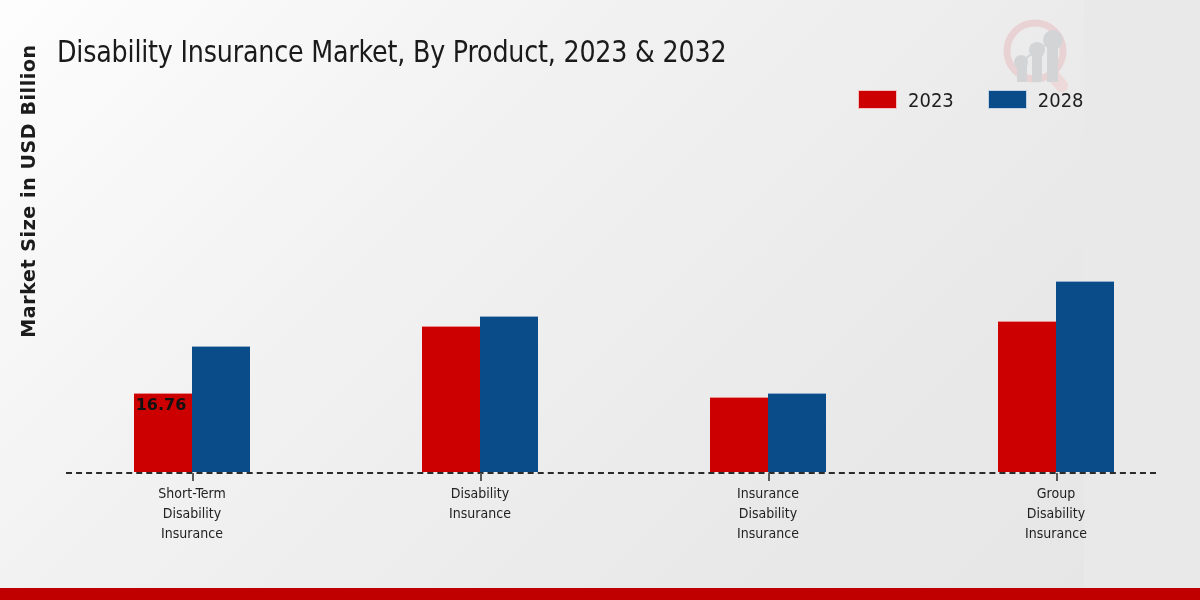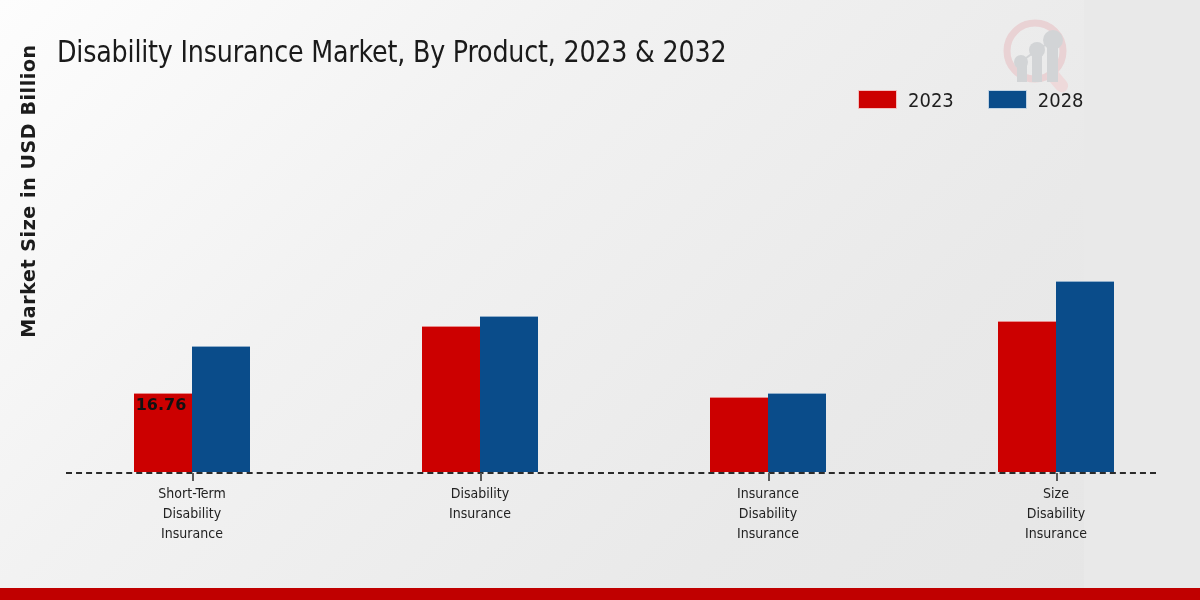--- a/index.html
+++ b/index.html
@@ -155,21 +155,21 @@
         <div class="cat-label" style="left: 380px;">
           <div>Disability</div>
           <div>Insurance</div>
         </div>
         <div class="cat-label" style="left: 668px;">
           <div>Insurance</div>
           <div>Disability</div>
           <div>Insurance</div>
         </div>
         <div class="cat-label" style="left: 956px;">
-          <div>Size</div>
+          <div>Group</div>
           <div>Disability</div>
           <div>Insurance</div>
         </div>
       </div>
   </div>
 
   <div class="footer-bar"></div>
 </div>
 
 </body></html>

